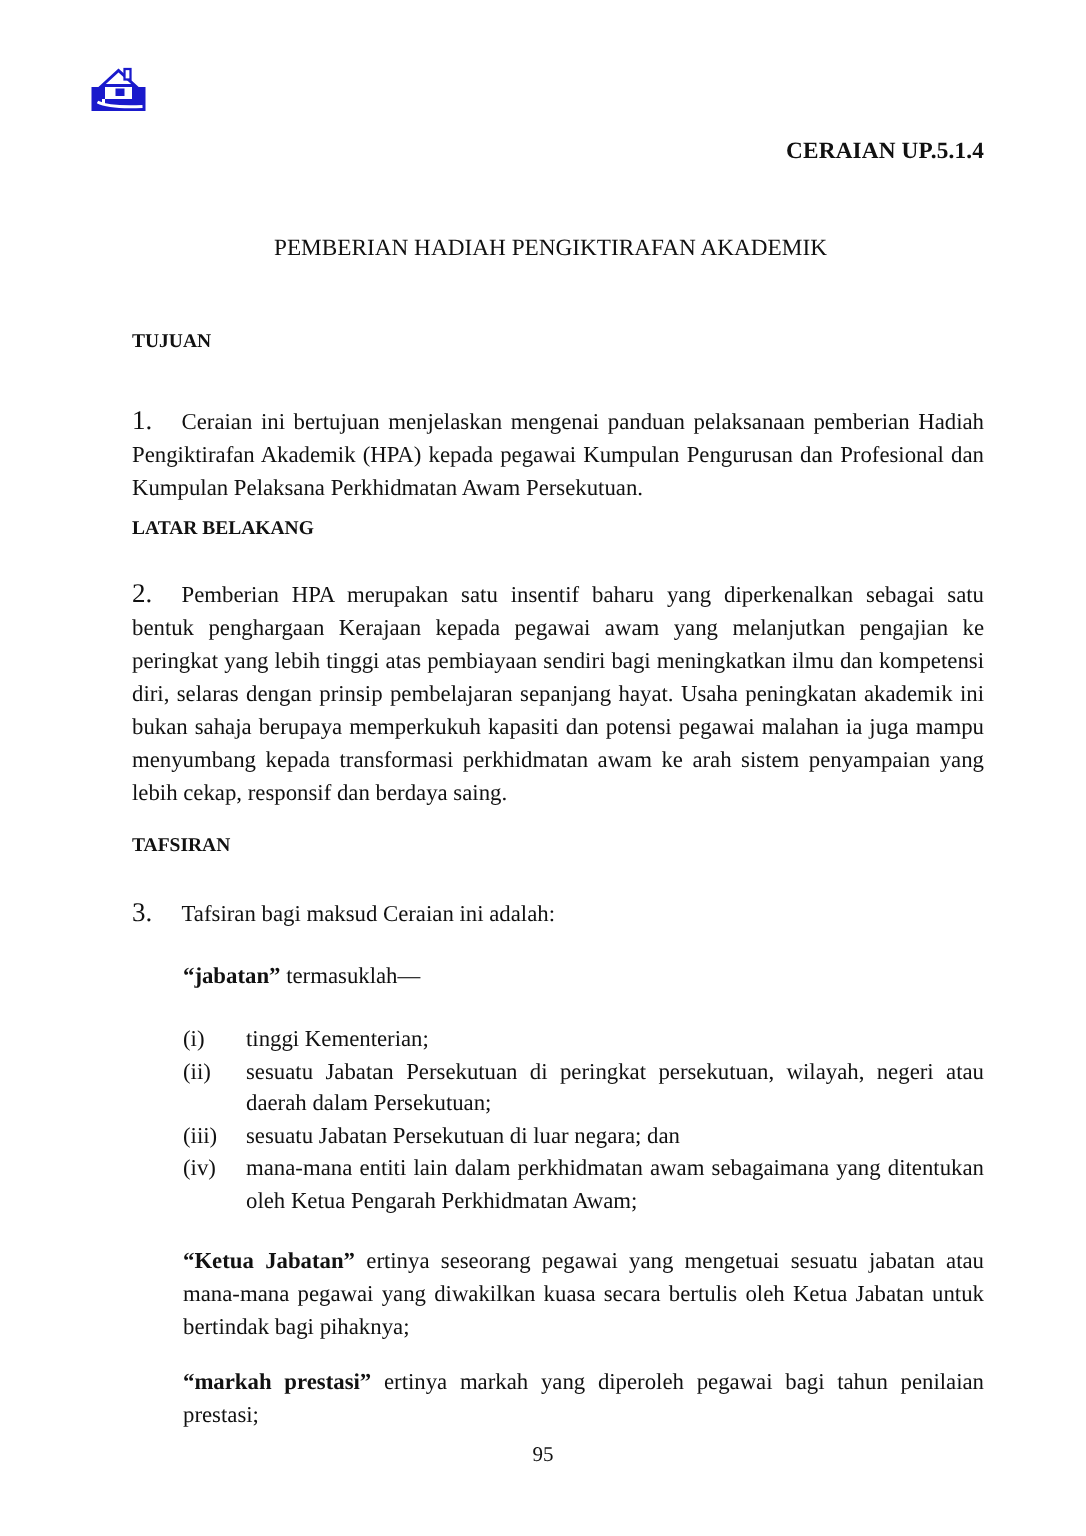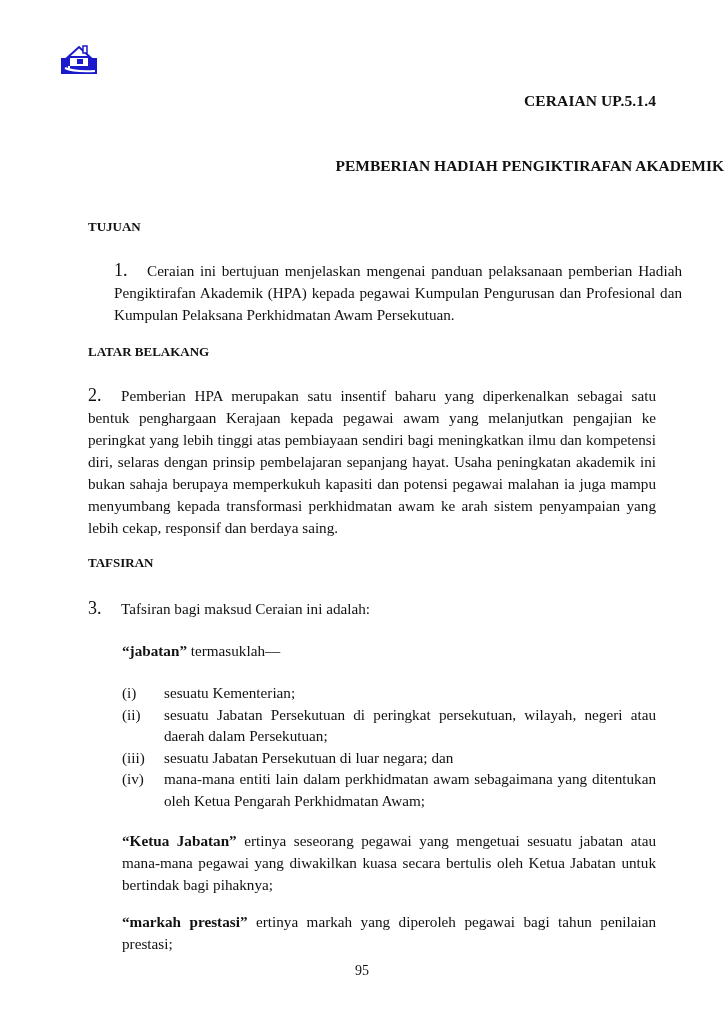--- a/index.html
+++ b/index.html
@@ -34,22 +34,22 @@
       right: 68px;
       top: 92px;
       font-weight: bold;
       font-size: 15.5px;
       letter-spacing: 0.1px;
     }
     .title {
       position: absolute;
       left: 0; right: 0;
       top: 157px;
-      text-align: right;
-      font-weight: bold;
+      text-align: center;
+      font-weight: normal;
       font-size: 15.5px;
       padding-left: 10px;
     }
     .heading {
       position: absolute;
       left: 88px;
       font-weight: bold;
       font-size: 13px;
     }
     .para {
@@ -118,21 +118,21 @@
     <path d="M6 24 Q 14 28 36 27" stroke="#ffffff" stroke-width="2" fill="none"></path>
     <path d="M10 22 L 10 26" stroke="#ffffff" stroke-width="2" fill="none"></path>
   </svg>
 
   <div class="ref">CERAIAN UP.5.1.4</div>
 
   <div class="title">PEMBERIAN HADIAH PENGIKTIRAFAN AKADEMIK</div>
 
   <div class="heading" style="top:219px;">TUJUAN</div>
 
-  <div class="para" style="top:259px;margin-left:26px;">
+  <div class="para" style="top:269px;">
     <span class="num num-lg">1.</span><span>Ceraian ini bertujuan menjelaskan mengenai panduan pelaksanaan pemberian Hadiah Pengiktirafan Akademik (HPA) kepada pegawai Kumpulan Pengurusan dan Profesional dan Kumpulan Pelaksana Perkhidmatan Awam Persekutuan.</span>
   </div>
 
   <div class="heading" style="top:344px;">LATAR BELAKANG</div>
 
   <div class="para" style="top:384px;">
     <span class="num num-lg">2.</span><span>Pemberian HPA merupakan satu insentif baharu yang diperkenalkan sebagai satu bentuk penghargaan Kerajaan kepada pegawai awam yang melanjutkan pengajian ke peringkat yang lebih tinggi atas pembiayaan sendiri bagi meningkatkan ilmu dan kompetensi diri, selaras dengan prinsip pembelajaran sepanjang hayat. Usaha peningkatan akademik ini bukan sahaja berupaya memperkukuh kapasiti dan potensi pegawai malahan ia juga mampu menyumbang kepada transformasi perkhidmatan awam ke arah sistem penyampaian yang lebih cekap, responsif dan berdaya saing.</span>
   </div>
 
   <div class="heading" style="top:555px;">TAFSIRAN</div>
@@ -141,21 +141,21 @@
     <span class="num num-lg">3.</span><span>Tafsiran bagi maksud Ceraian ini adalah:</span>
   </div>
 
   <div class="indent-block" style="top:640px;">
     <b>“jabatan”</b><span> termasuklah—</span>
   </div>
 
   <ul class="list" style="top:682px;">
     <li>
       <span class="roman">(i)</span>
-      <span class="txt">sesuatu Kementerian;</span>
+      <span class="txt">tinggi Kementerian;</span>
     </li>
     <li>
       <span class="roman">(ii)</span>
       <span class="txt">sesuatu Jabatan Persekutuan di peringkat persekutuan, wilayah, negeri atau daerah dalam Persekutuan;</span>
     </li>
     <li>
       <span class="roman">(iii)</span>
       <span class="txt">sesuatu Jabatan Persekutuan di luar negara; dan</span>
     </li>
     <li>

